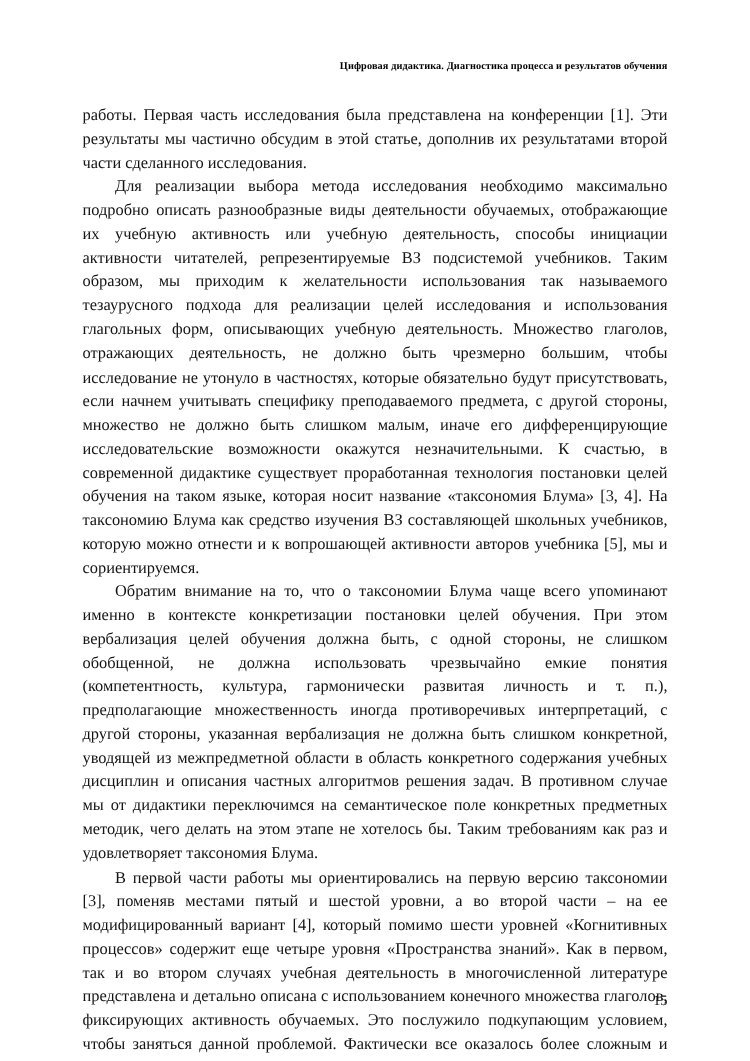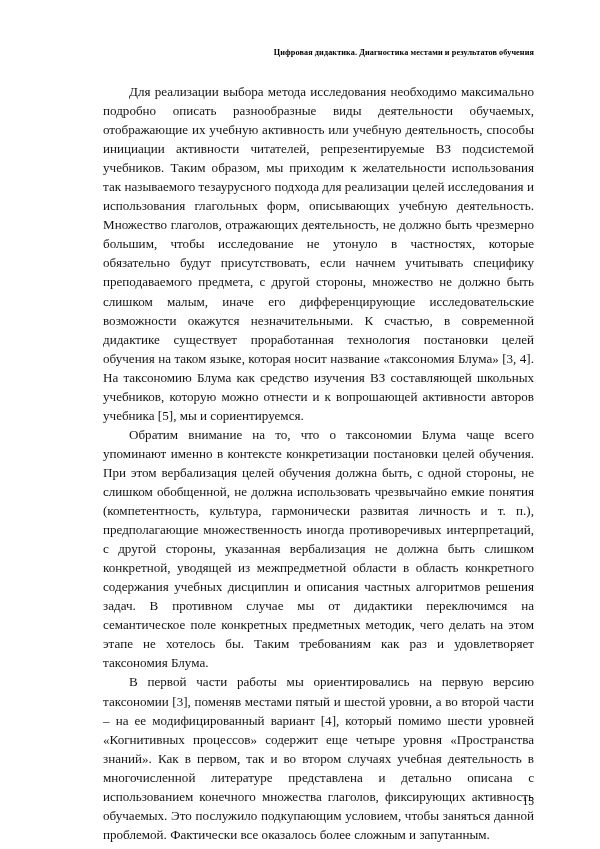--- a/index.html
+++ b/index.html
@@ -37,39 +37,39 @@
     margin: 0;
     font-size: 13.1px;
     line-height: 19.05px;
     text-align: justify;
     text-justify: inter-word;
     hyphens: manual;
     color: #131313;
   }
   .content p.indent {
     text-indent: 26px;
-    margin-left: 37px;
   }
   .footer {
     position: absolute;
     bottom: 42px;
     right: 66px;
     font-size: 11.5px;
     color: #111111;
     text-align: right;
   }
 </style>
 </head>
 <body>
 
 <div class="page">
 
-  <div class="header">Цифровая дидактика. Диагностика местами и результатов обучения</div>
+  <div class="header">Цифровая дидактика. Диагностика процесса и результатов обучения</div>
 
   <div class="content">
+    <p>работы. Первая часть исследования была представлена на конференции [1]. Эти результаты мы частично обсудим в этой статье, дополнив их результатами второй части сделанного исследования.</p>
     <p class="indent">Для реализации выбора метода исследования необходимо максимально подробно описать разнообразные виды деятельности обучаемых, отображающие их учебную активность или учебную деятельность, способы инициации активности читателей, репрезентируемые ВЗ подсистемой учебников. Таким образом, мы приходим к желательности использования так называемого тезаурусного подхода для реализации целей исследования и использования глагольных форм, описывающих учебную деятельность. Множество глаголов, отражающих деятельность, не должно быть чрезмерно большим, чтобы исследование не утонуло в частностях, которые обязательно будут присутствовать, если начнем учитывать специфику преподаваемого предмета, с другой стороны, множество не должно быть слишком малым, иначе его дифференцирующие исследовательские возможности окажутся незначительными. К счастью, в современной дидактике существует проработанная технология постановки целей обучения на таком языке, которая носит название «таксономия Блума» [3, 4]. На таксономию Блума как средство изучения ВЗ составляющей школьных учебников, которую можно отнести и к вопрошающей активности авторов учебника [5], мы и сориентируемся.</p>
     <p class="indent">Обратим внимание на то, что о таксономии Блума чаще всего упоминают именно в контексте конкретизации постановки целей обучения. При этом вербализация целей обучения должна быть, с одной стороны, не слишком обобщенной, не должна использовать чрезвычайно емкие понятия (компетентность, культура, гармонически развитая личность и т. п.), предполагающие множественность иногда противоречивых интерпретаций, с другой стороны, указанная вербализация не должна быть слишком конкретной, уводящей из межпредметной области в область конкретного содержания учебных дисциплин и описания частных алгоритмов решения задач. В противном случае мы от дидактики переключимся на семантическое поле конкретных предметных методик, чего делать на этом этапе не хотелось бы. Таким требованиям как раз и удовлетворяет таксономия Блума.</p>
     <p class="indent">В первой части работы мы ориентировались на первую версию таксономии [3], поменяв местами пятый и шестой уровни, а во второй части – на ее модифицированный вариант [4], который помимо шести уровней «Когнитивных процессов» содержит еще четыре уровня «Пространства знаний». Как в первом, так и во втором случаях учебная деятельность в многочисленной литературе представлена и детально описана с использованием конечного множества глаголов, фиксирующих активность обучаемых. Это послужило подкупающим условием, чтобы заняться данной проблемой. Фактически все оказалось более сложным и запутанным.</p>
   </div>
 
   <div class="footer">15</div>
 
 </div>
 
 </body></html>

